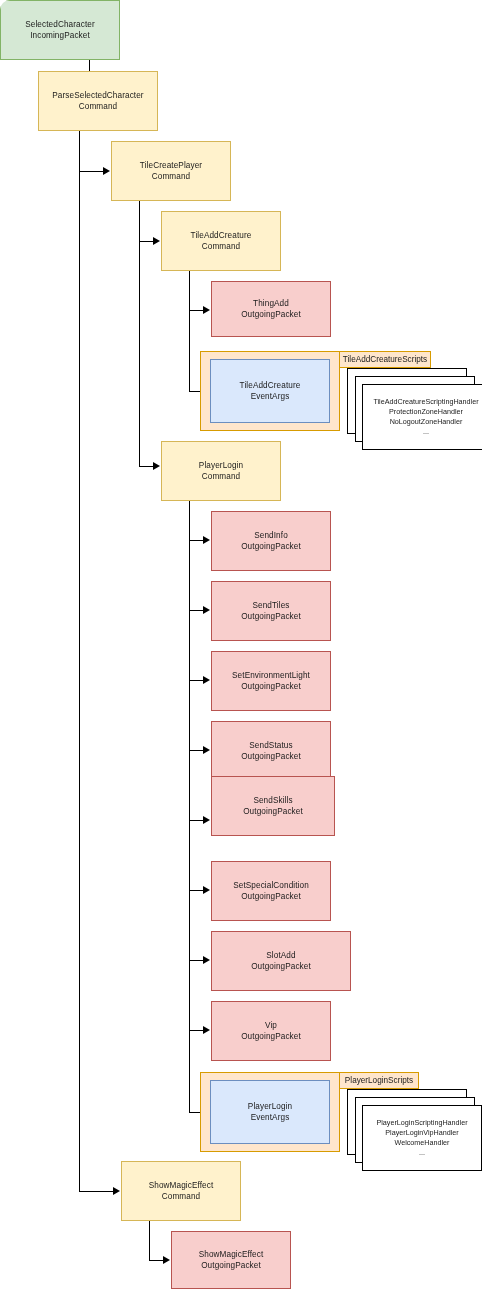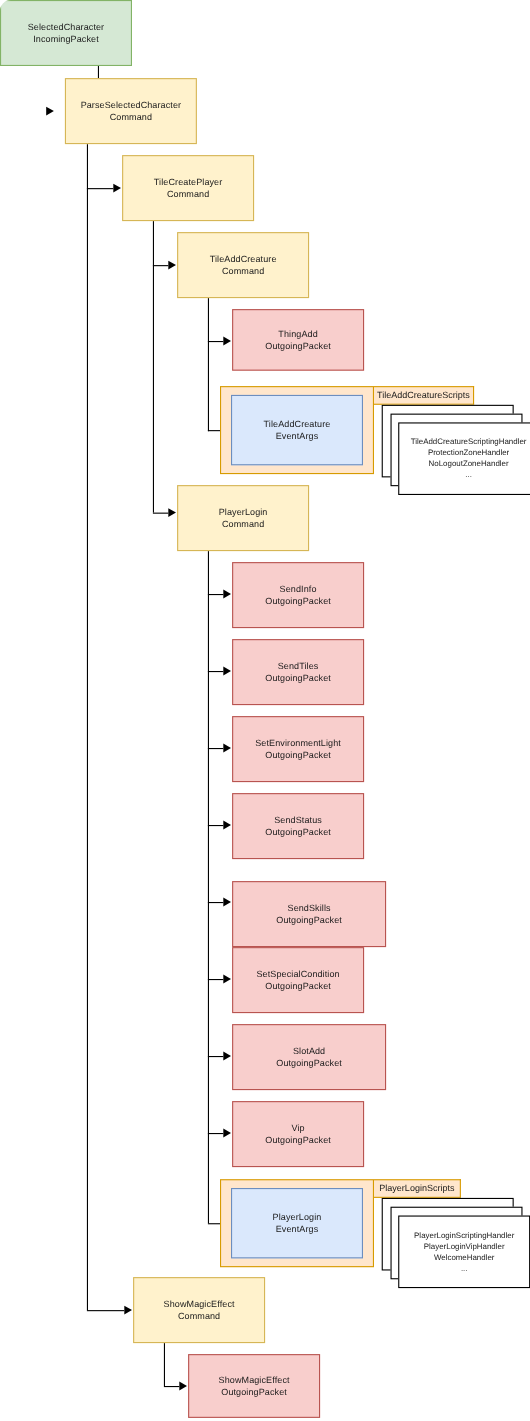--- a/index.html
+++ b/index.html
@@ -141,21 +141,21 @@
   <div class="edge edge-h" style="left:189px; top:1112px; width:14px;"></div>
   <div class="arrow" style="left:203px; top:1108px;"></div>
 
   <div class="edge edge-v" style="left:149px; top:1220px; height:40px;"></div>
   <div class="edge edge-h" style="left:149px; top:1260px; width:14px;"></div>
   <div class="arrow" style="left:163px; top:1256px;"></div>
 
   <div class="node node-packet-in" style="left:0px; top:0px; width:120px; height:60px;">SelectedCharacter
 IncomingPacket</div>
 
-  <div class="node node-command" style="left:59px; top:71px; width:120px; height:60px;">ParseSelectedCharacter
+  <div class="node node-command" style="left:38px; top:71px; width:120px; height:60px;">ParseSelectedCharacter
 Command</div>
 
   <div class="node node-command" style="left:111px; top:141px; width:120px; height:60px;">TileCreatePlayer
 Command</div>
 
   <div class="node node-command" style="left:161px; top:211px; width:120px; height:60px;">TileAddCreature
 Command</div>
 
   <div class="node node-packet-out" style="left:211px; top:281px; width:120px; height:56px;">ThingAdd
 OutgoingPacket</div>
@@ -175,21 +175,21 @@
 Command</div>
 
   <div class="node node-packet-out" style="left:211px; top:511px; width:120px; height:60px;">SendInfo
 OutgoingPacket</div>
   <div class="node node-packet-out" style="left:211px; top:581px; width:120px; height:60px;">SendTiles
 OutgoingPacket</div>
   <div class="node node-packet-out" style="left:211px; top:651px; width:120px; height:60px;">SetEnvironmentLight
 OutgoingPacket</div>
   <div class="node node-packet-out" style="left:211px; top:721px; width:120px; height:60px;">SendStatus
 OutgoingPacket</div>
-  <div class="node node-packet-out" style="left:211px; top:776px; width:140px; height:60px;margin-top:25px;">SendSkills
+  <div class="node node-packet-out" style="left:211px; top:776px; width:124px; height:60px;">SendSkills
 OutgoingPacket</div>
   <div class="node node-packet-out" style="left:211px; top:861px; width:120px; height:60px;">SetSpecialCondition
 OutgoingPacket</div>
   <div class="node node-packet-out" style="left:211px; top:931px; width:140px; height:60px;">SlotAdd
 OutgoingPacket</div>
   <div class="node node-packet-out" style="left:211px; top:1001px; width:120px; height:60px;">Vip
 OutgoingPacket</div>
 
   <div class="group-box" style="left:200px; top:1072px; width:140px; height:80px;"></div>
   <div class="group-label" style="left:340px; top:1072px; width:79px; height:17px;">PlayerLoginScripts</div>

